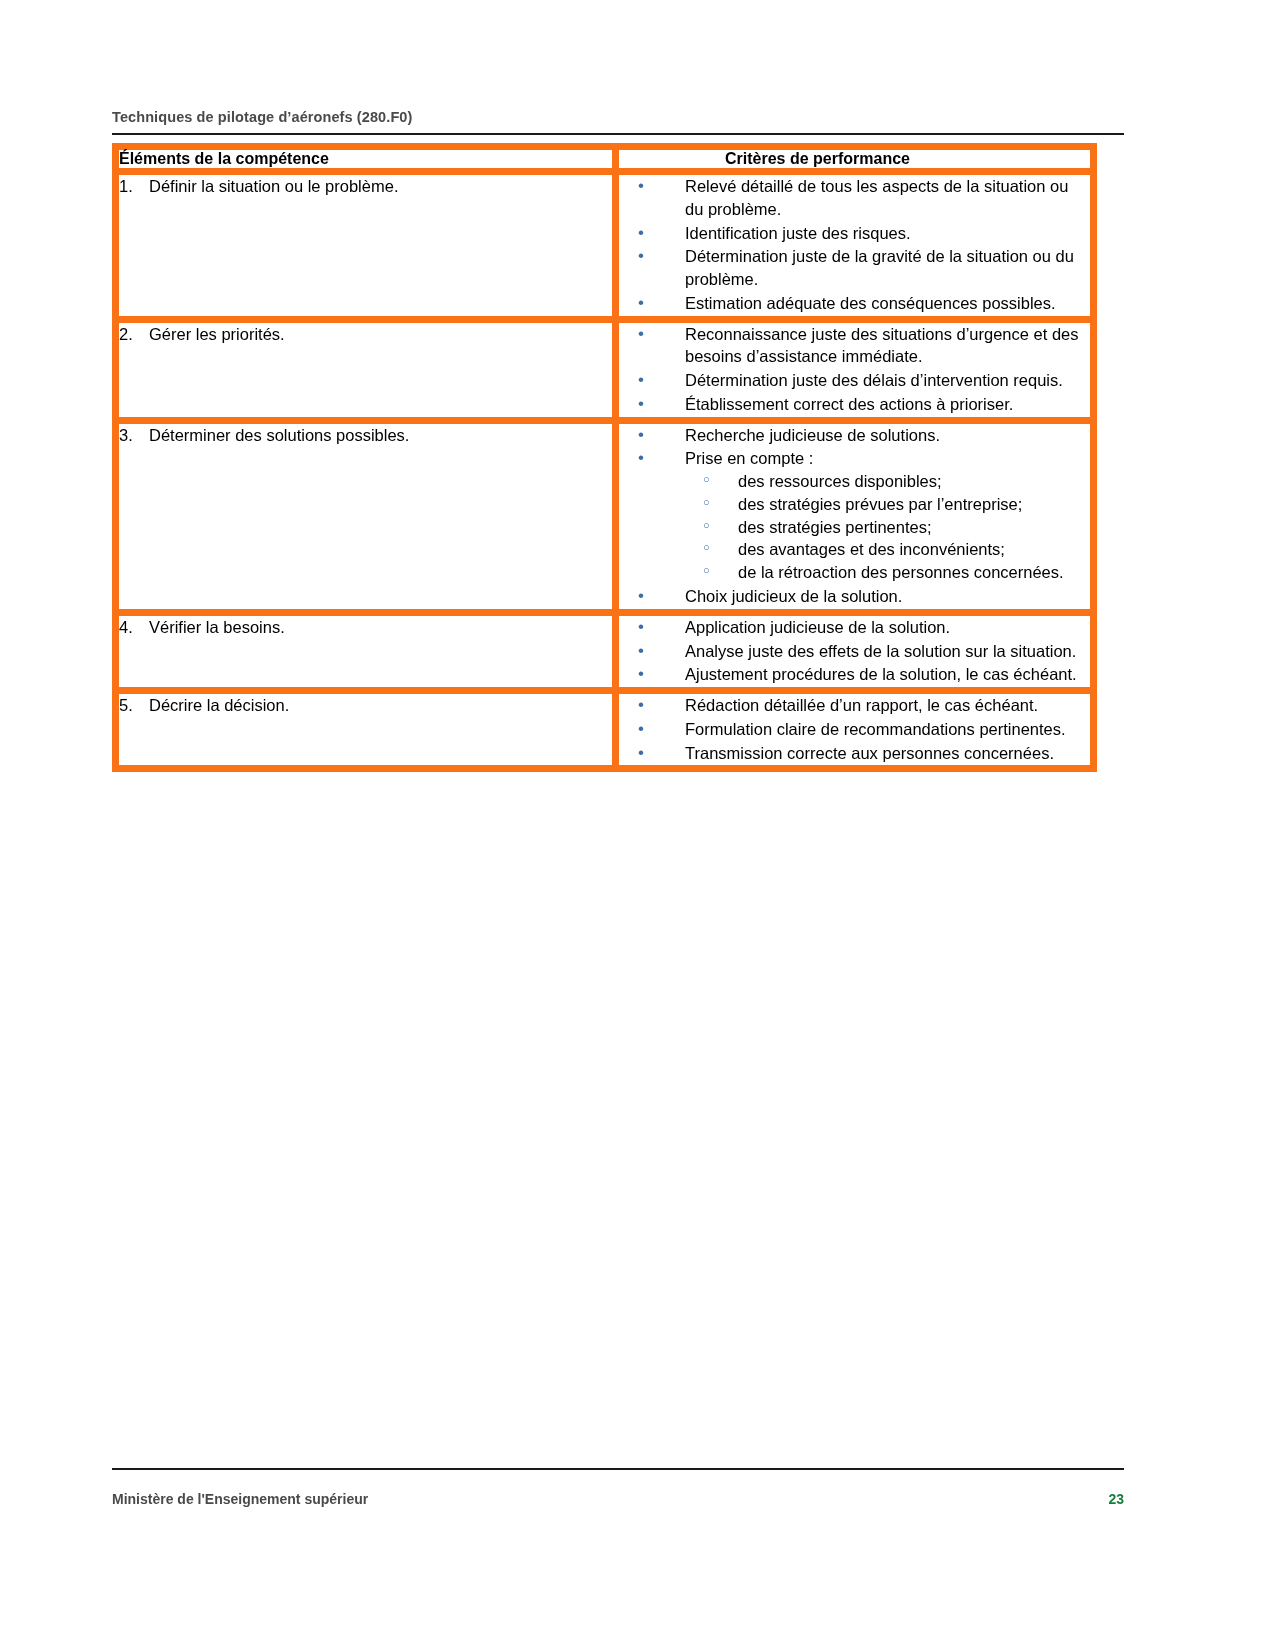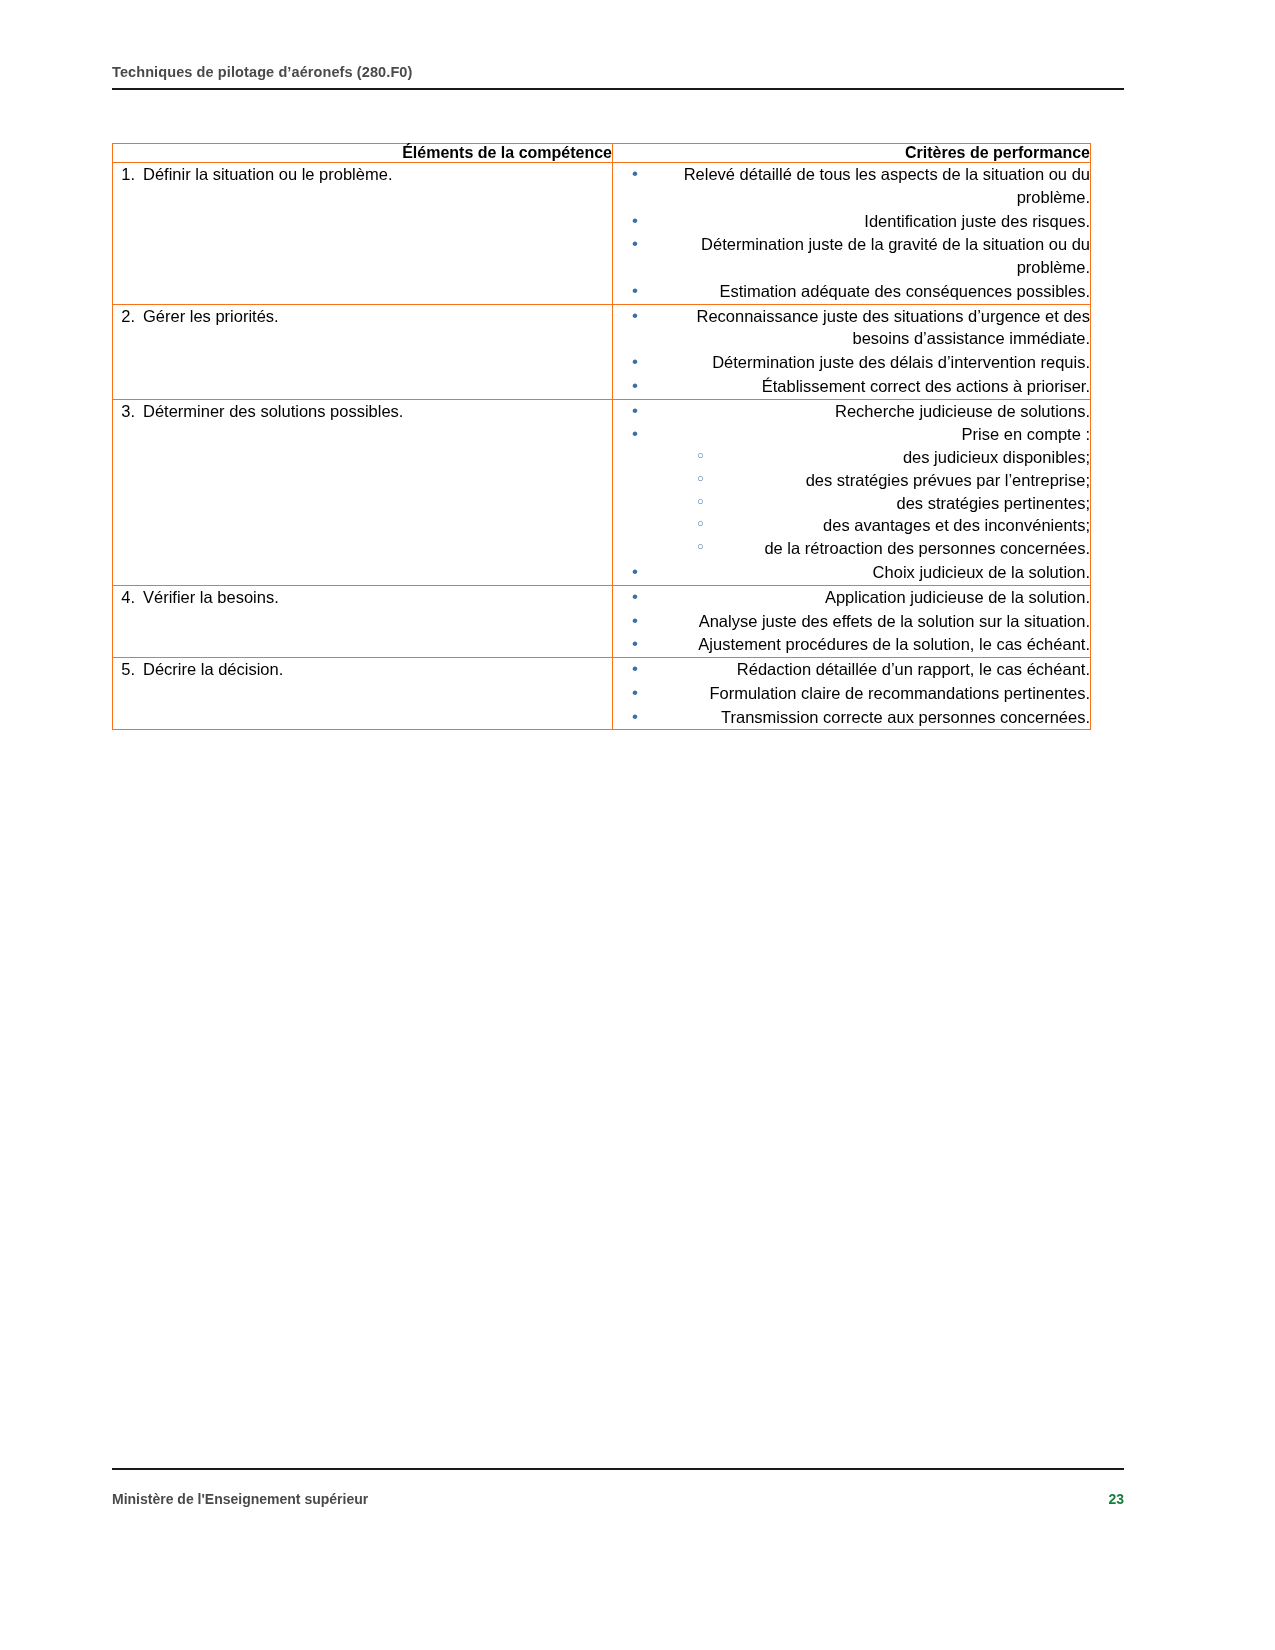--- a/index.html
+++ b/index.html
@@ -27,44 +27,44 @@
     left: 112px;
     top: 64px;
     width: 1012px;
   }
   .header-title {
     font-size: 14.5px;
     font-weight: bold;
     color: #4a4a4a;
     letter-spacing: 0.1px;
     padding-bottom: 8px;
+    margin-top: 45px;
   }
   .header-rule {
     border-bottom: 2.5px solid #1a1a1a;
     width: 100%;
   }
 
   
   .table-wrap {
     position: absolute;
     left: 112px;
     top: 143px;
     width: 978px;
   }
   table.comp {
     border-collapse: collapse;
     width: 978px;
     table-layout: fixed;
     border: 1.5px solid #3b6ea5;
   }
   table.comp td, table.comp th {
-    border: 1px solid #f97316;
+    border: 7px solid #f97316;
     vertical-align: top;
     padding: 0;
-    text-align: right;
   }
   .col-left { width: 500px; }
   .col-right { width: 478px; }
 
   .head-cell {
     padding: 12px 14px 11px 14px;
     font-size: 16px;
     font-weight: bold;
     color: #000;
     text-align: left;
@@ -219,21 +219,21 @@
               <span class="elem-num">3.</span>
               <span>Déterminer des solutions possibles.</span>
             </div>
           </td>
           <td class="crit-cell">
             <ul class="bul">
               <li>Recherche judicieuse de solutions.</li>
               <li>
                 <span>Prise en compte :</span>
                 <ul class="sub">
-                  <li>des judicieux disponibles;</li>
+                  <li>des ressources disponibles;</li>
                   <li>des stratégies prévues par l’entreprise;</li>
                   <li>des stratégies pertinentes;</li>
                   <li>des avantages et des inconvénients;</li>
                   <li>de la rétroaction des personnes concernées.</li>
                 </ul>
               </li>
               <li>Choix judicieux de la solution.</li>
             </ul>
           </td>
         </tr>

